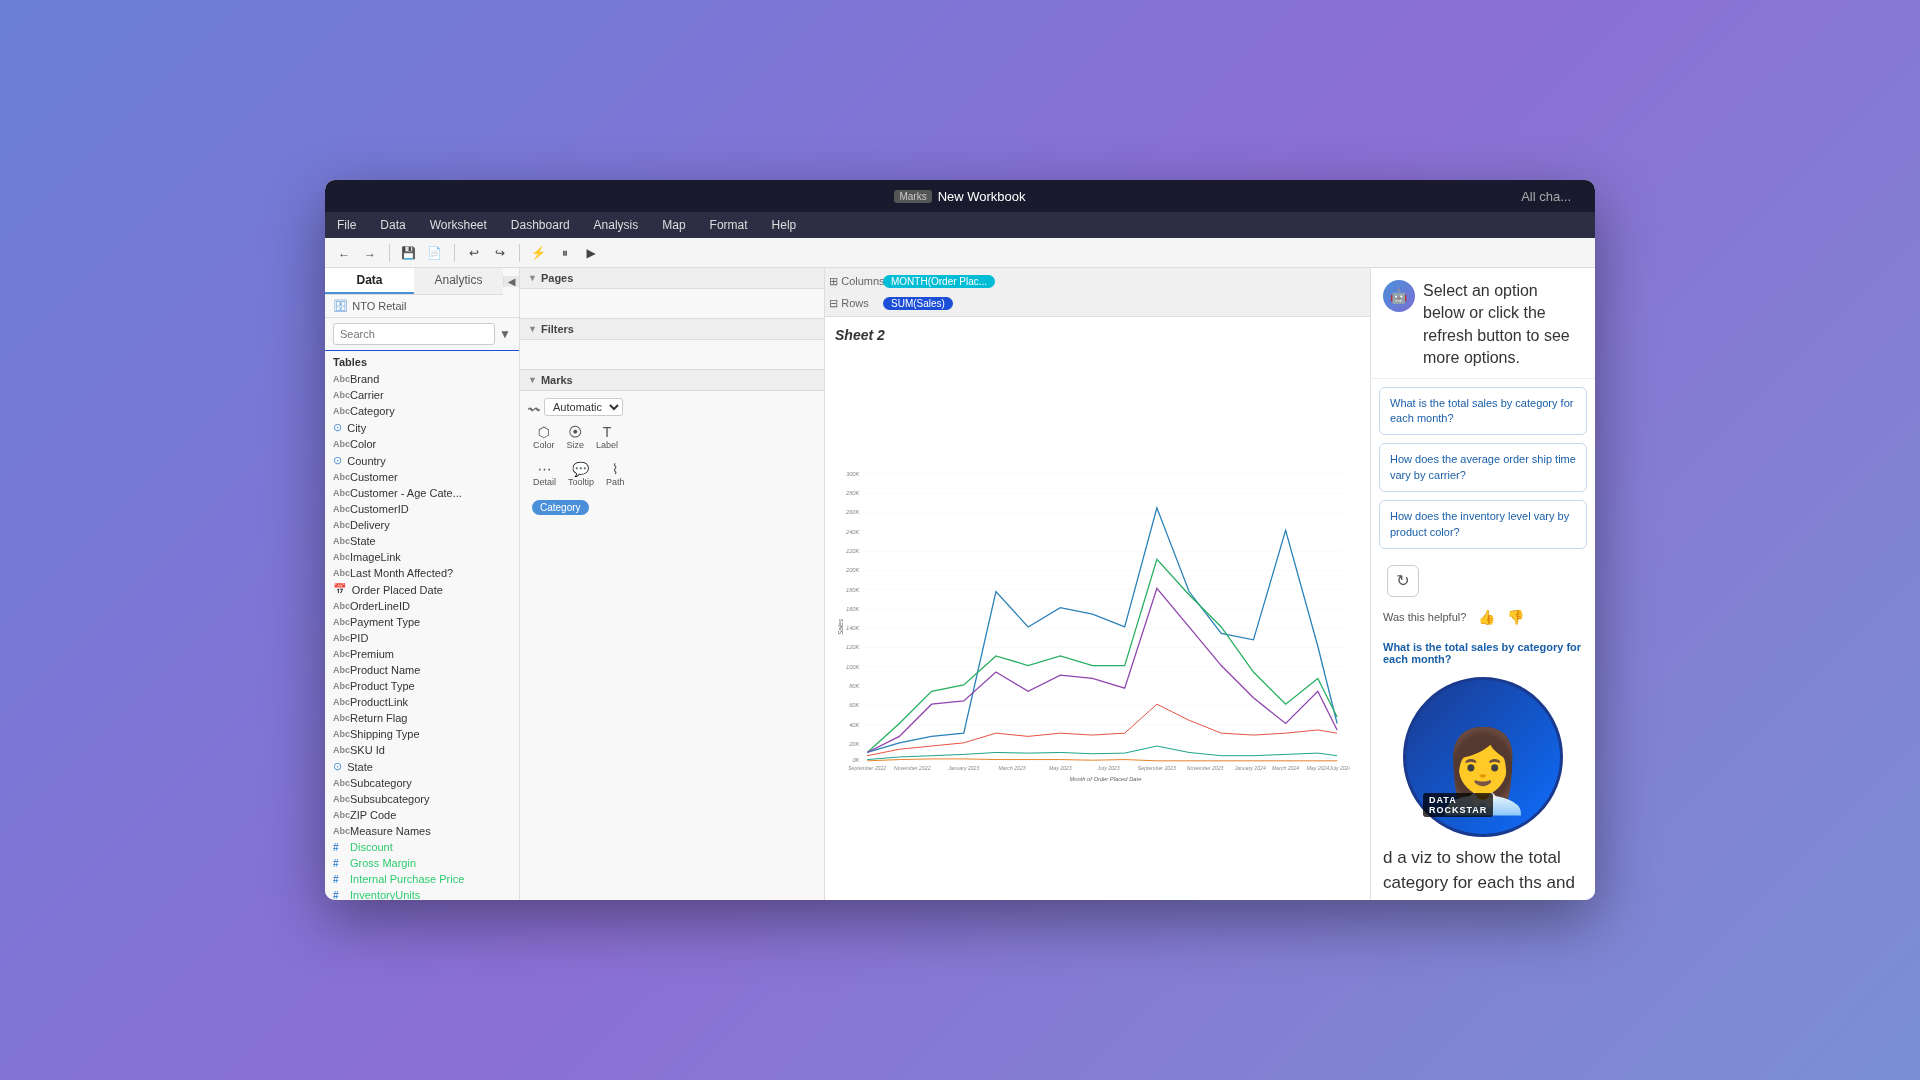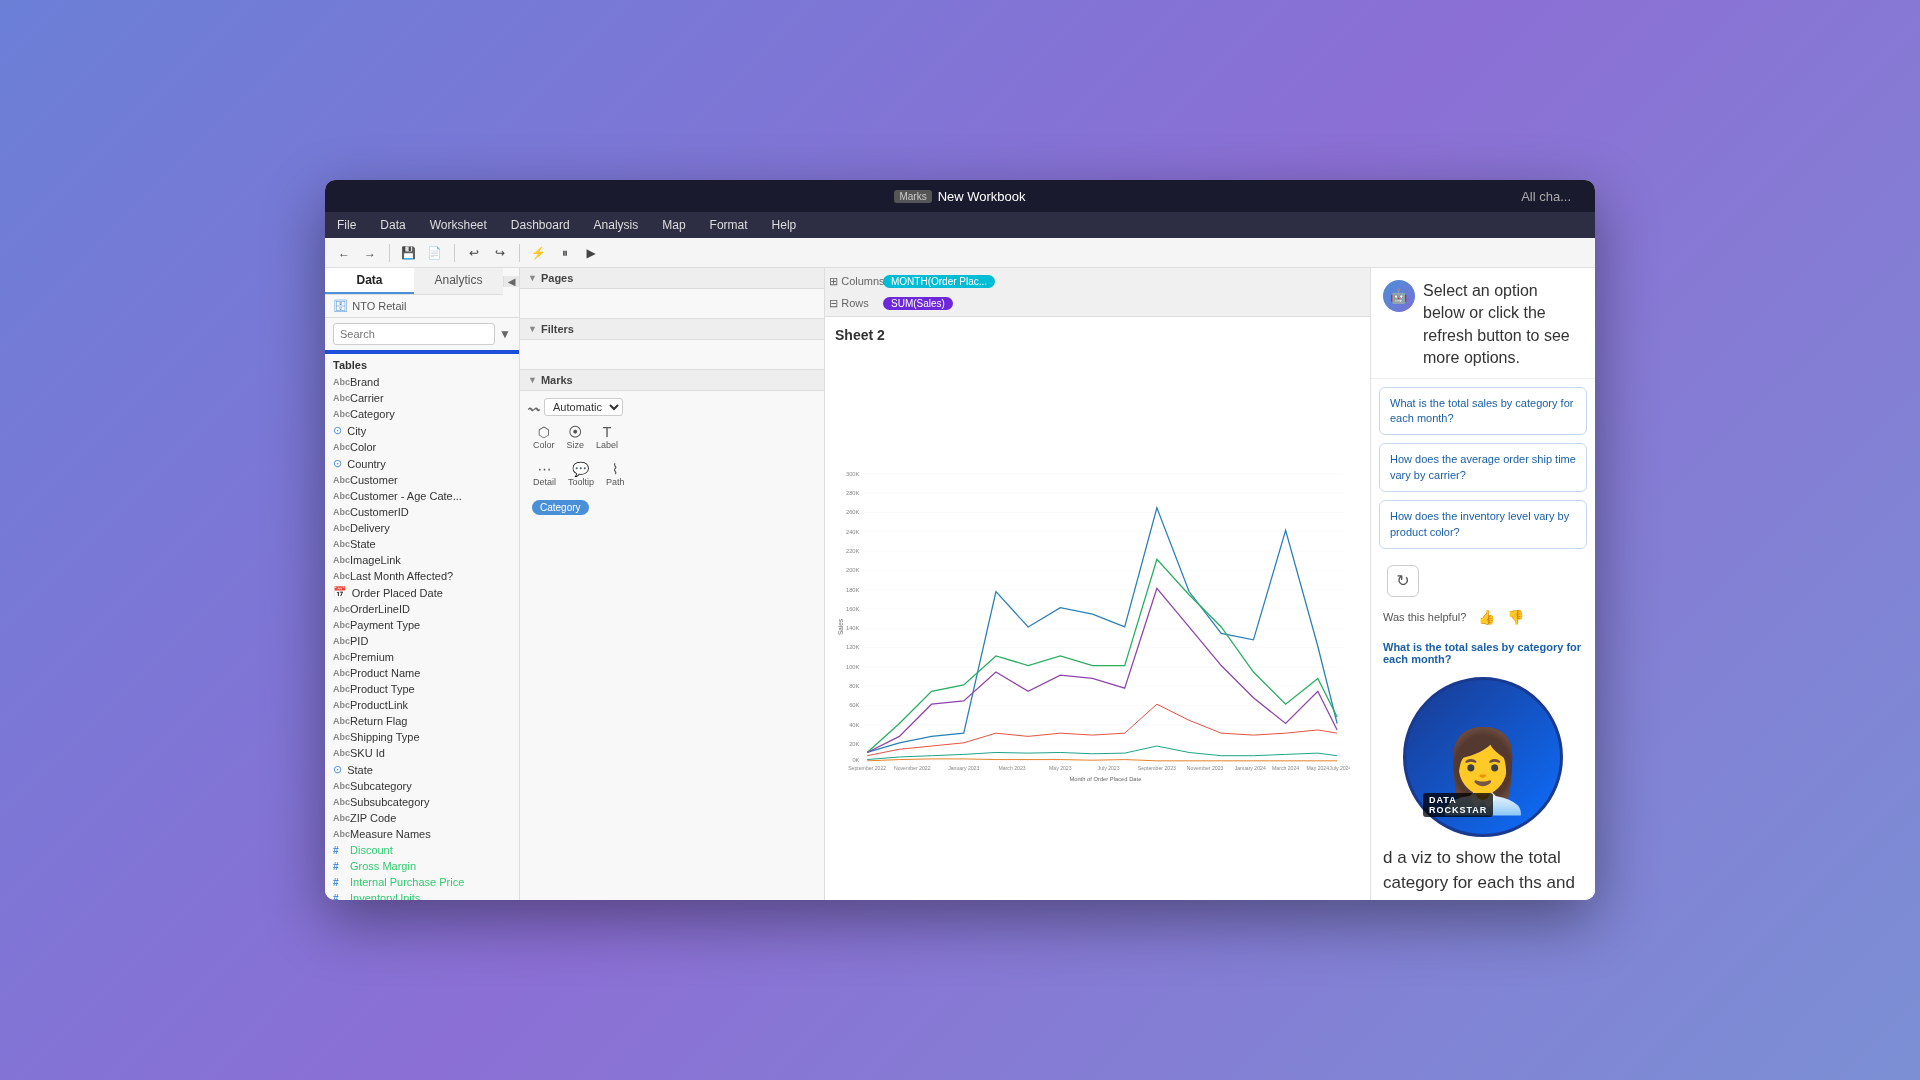--- a/index.html
+++ b/index.html
@@ -133,21 +133,21 @@
       display: flex;
       align-items: center;
       justify-content: center;
       cursor: pointer;
       font-size: 10px;
       color: #666;
       border-left: 1px solid #ddd;
     }
     .search-box {
       padding: 5px 8px;
-      border-bottom: 4px solid #1d4ed8;
+      border-bottom: 1px solid #1d4ed8;
     }
     .search-input {
       width: 100%;
       height: 22px;
       border: 1px solid #ccc;
       border-radius: 3px;
       padding: 0 6px;
       font-size: 11px;
       background: #fff;
     }
@@ -214,29 +214,30 @@
       gap: 3px;
     }
     .shelf-pill {
       background: #00bcd4;
       color: #fff;
       font-size: 10px;
       padding: 1px 8px;
       border-radius: 10px;
       cursor: pointer;
     }
-    .shelf-pill.green { background: #6d28d9; }
+    .shelf-pill.green { background: #1d4ed8; }
     
     .chart-container {
       flex: 1;
       padding: 10px 20px 10px 10px;
       display: flex;
       flex-direction: column;
       overflow: hidden;
       position: relative;
+      font-style: italic;
     }
     .sheet-title {
       font-size: 14px;
       font-weight: 600;
       color: #333;
       margin-bottom: 8px;
     }
     .chart-wrapper {
       flex: 1;
       position: relative;

